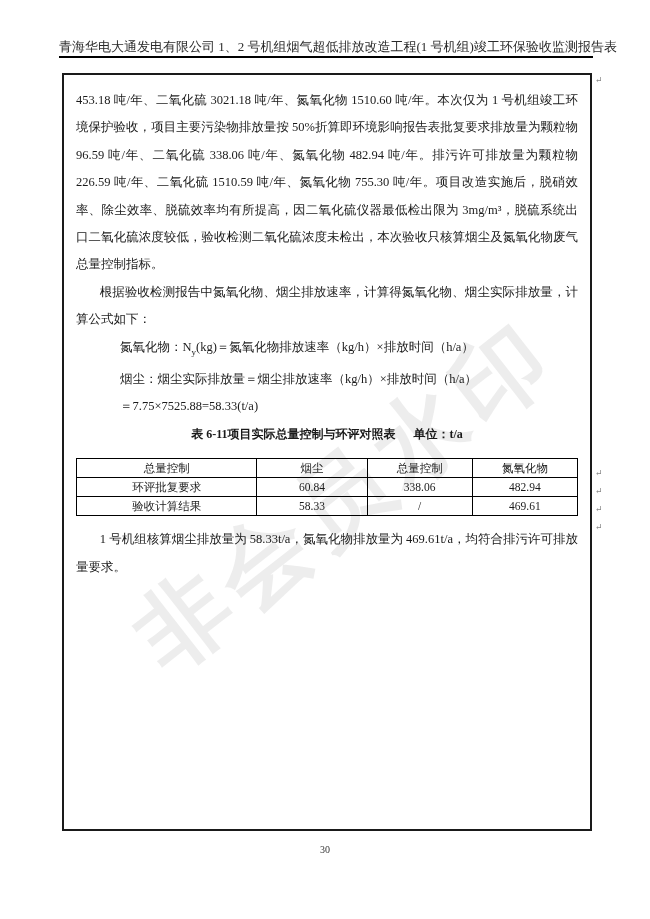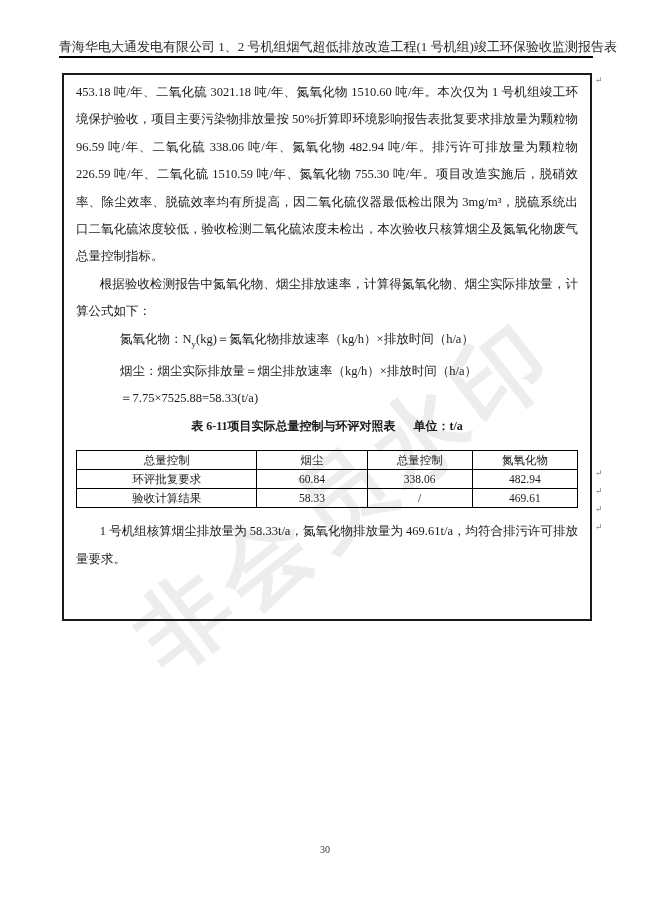--- a/index.html
+++ b/index.html
@@ -29,23 +29,23 @@
     left: 59px;
     width: 534px;
     height: 0;
     border-top: 2px solid #000000;
   }
   .content-box {
     position: absolute;
     top: 73px;
     left: 62px;
     width: 530px;
-    height: 548px;
+    height: 758px;
     border: 2px solid #1a1a1a;
-    padding: 4px 12px 0 12px;
+    padding: 12px 12px 0 12px;
     font-size: 12.5px;
     line-height: 27.4px;
     text-align: justify;
   }
   .para { text-align: justify; }
   .indent { text-indent: 1.9em; }
   .formula-l1 { margin-left: 44px; text-align: left; }
   .formula-l2 { margin-left: 44px; text-align: left; }
   .formula-l1 sub { font-size: 9px; }
   .tbl-caption {

